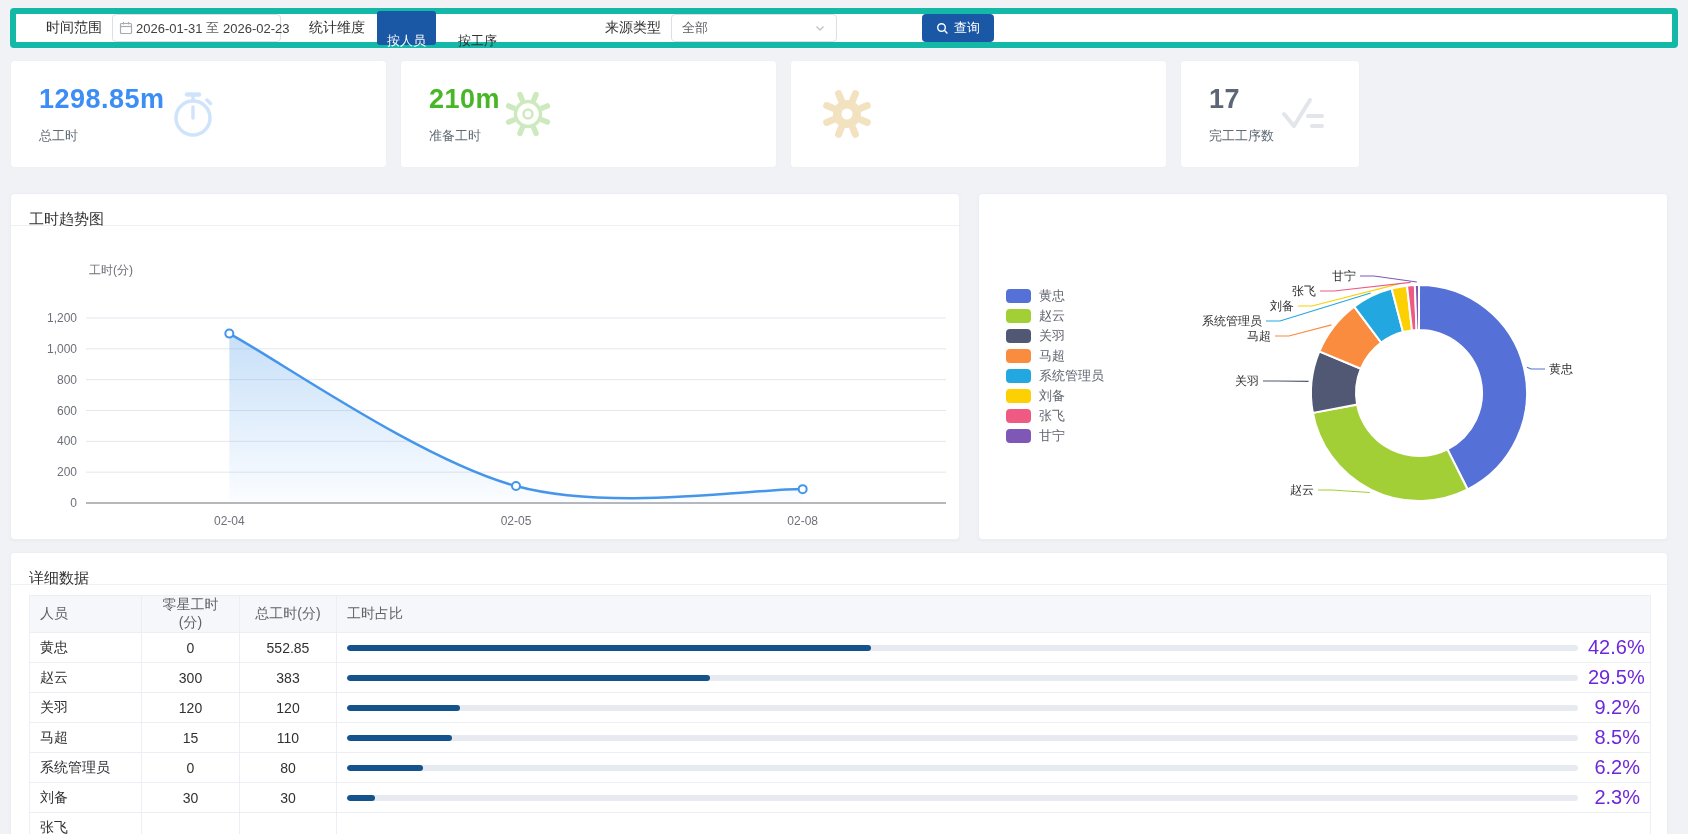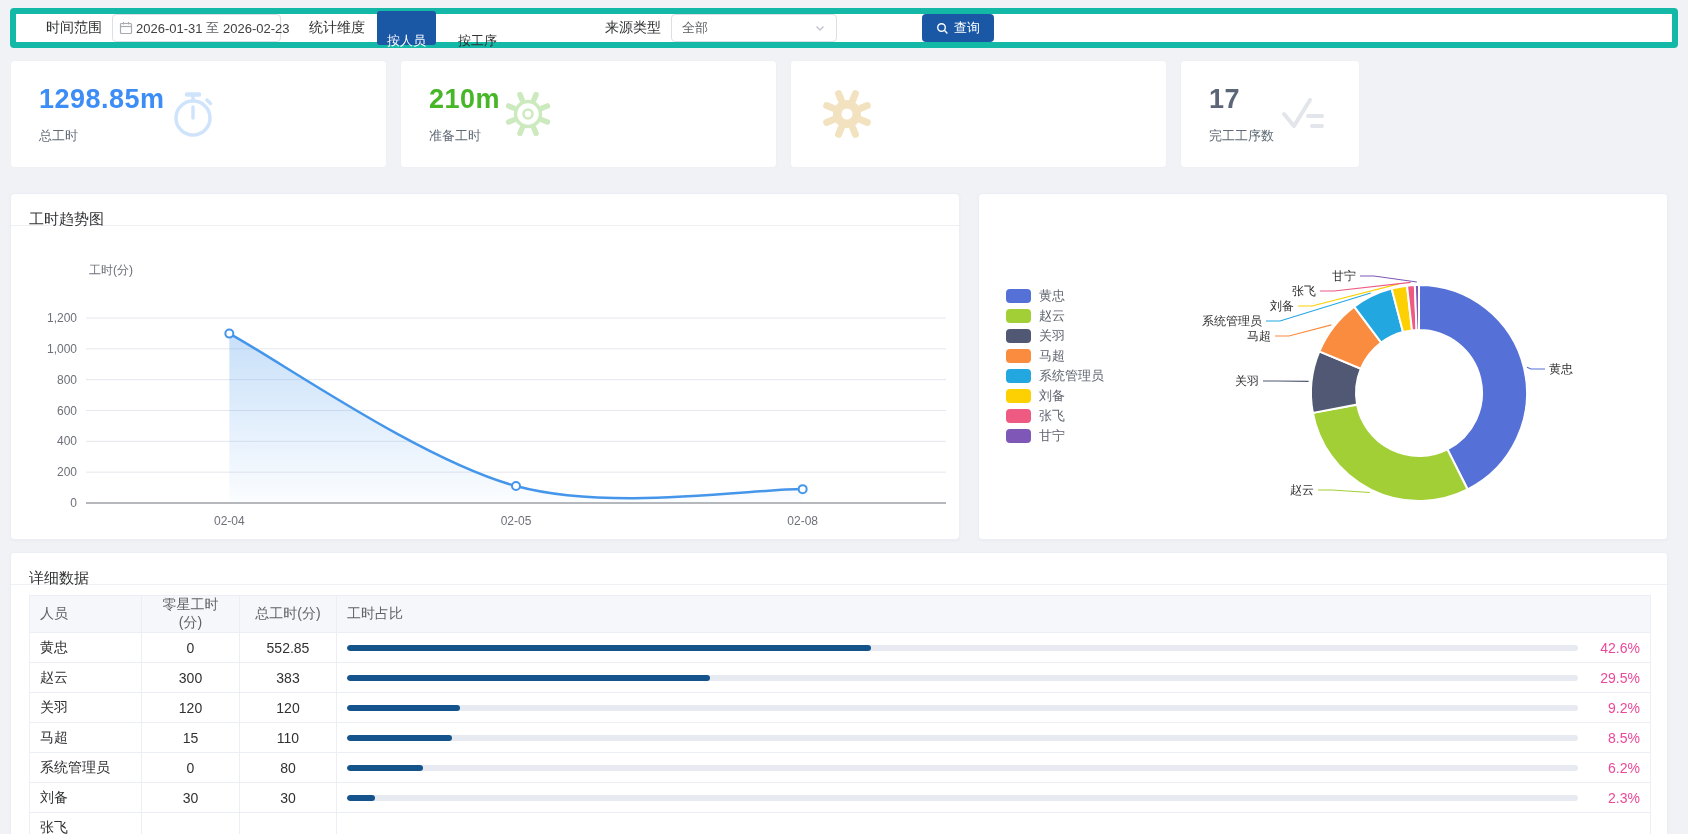--- a/index.html
+++ b/index.html
@@ -39,21 +39,21 @@
 
   
   .detail-table { margin:10px 18px 0 18px; border-collapse:collapse; width:1622px; table-layout:fixed; font-size:14px; }
   .detail-table th, .detail-table td { border:1px solid #ebeef5; height:30px; padding:0 10px; font-weight:normal; }
   .detail-table th { background:#f5f7fa; color:#606266; text-align:left; font-size:14px; }
   .detail-table th.c-num, .detail-table td.c-num { text-align:center; }
   .detail-table td { color:#303133; }
   .ratio-cell { display:flex; align-items:center; gap:10px; }
   .ratio-track { flex:1; height:6px; border-radius:3px; position:relative; overflow:hidden; }
   .ratio-fill { position:absolute; left:0; top:0; bottom:0; border-radius:3px; }
-  .ratio-pct { width:52px; text-align:right; font-size:14px; color:#ec4899; flex:none; }
+  .ratio-pct { width:52px; text-align:right; font-size:20px; color:#6d28d9; flex:none; }
 </style>
 </head>
 <body>
 
 <div class="filter-bar">
   <span class="flabel" style="margin-left:30px">时间范围</span>
   <div class="date-input">
     <span style="display:flex;margin-right:3px">
       <svg width="14" height="14" viewBox="0 0 14 14">
           <g fill="none" stroke="#a8abb2" stroke-width="1.2">

